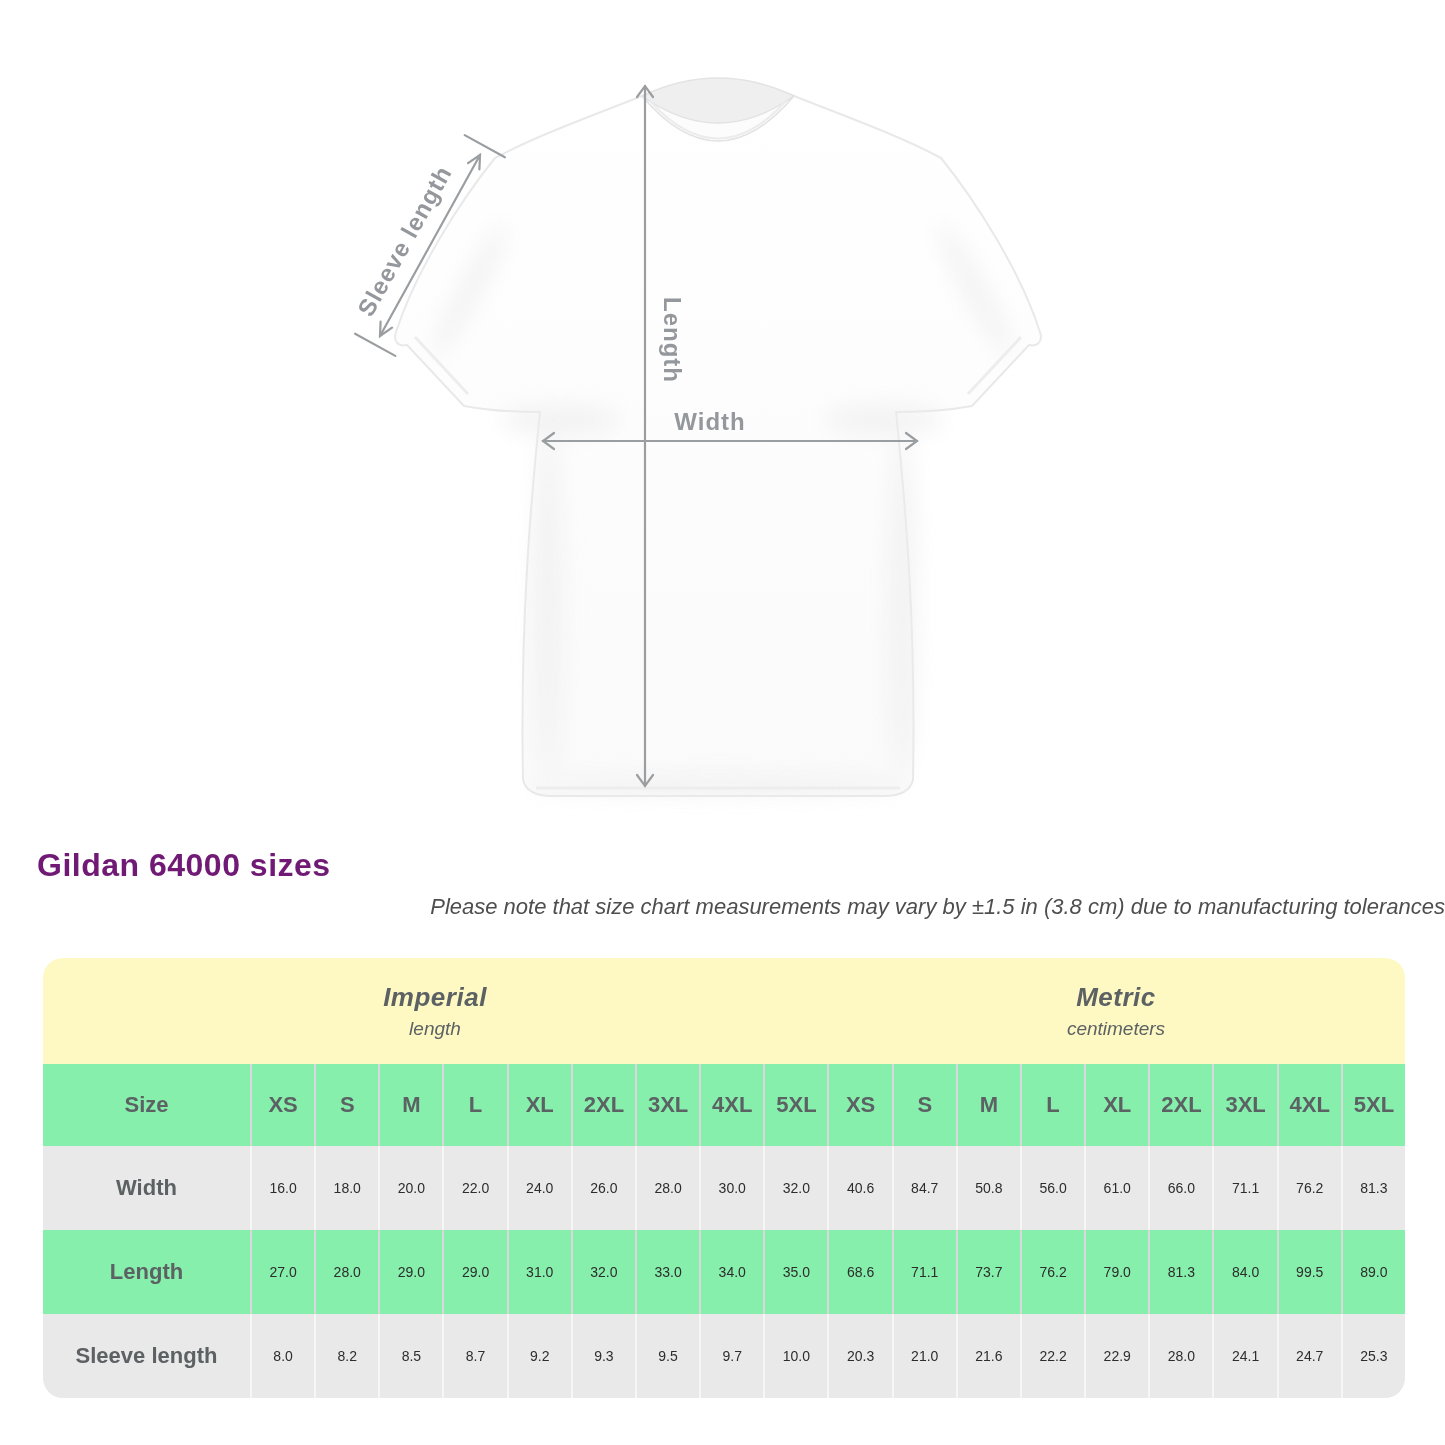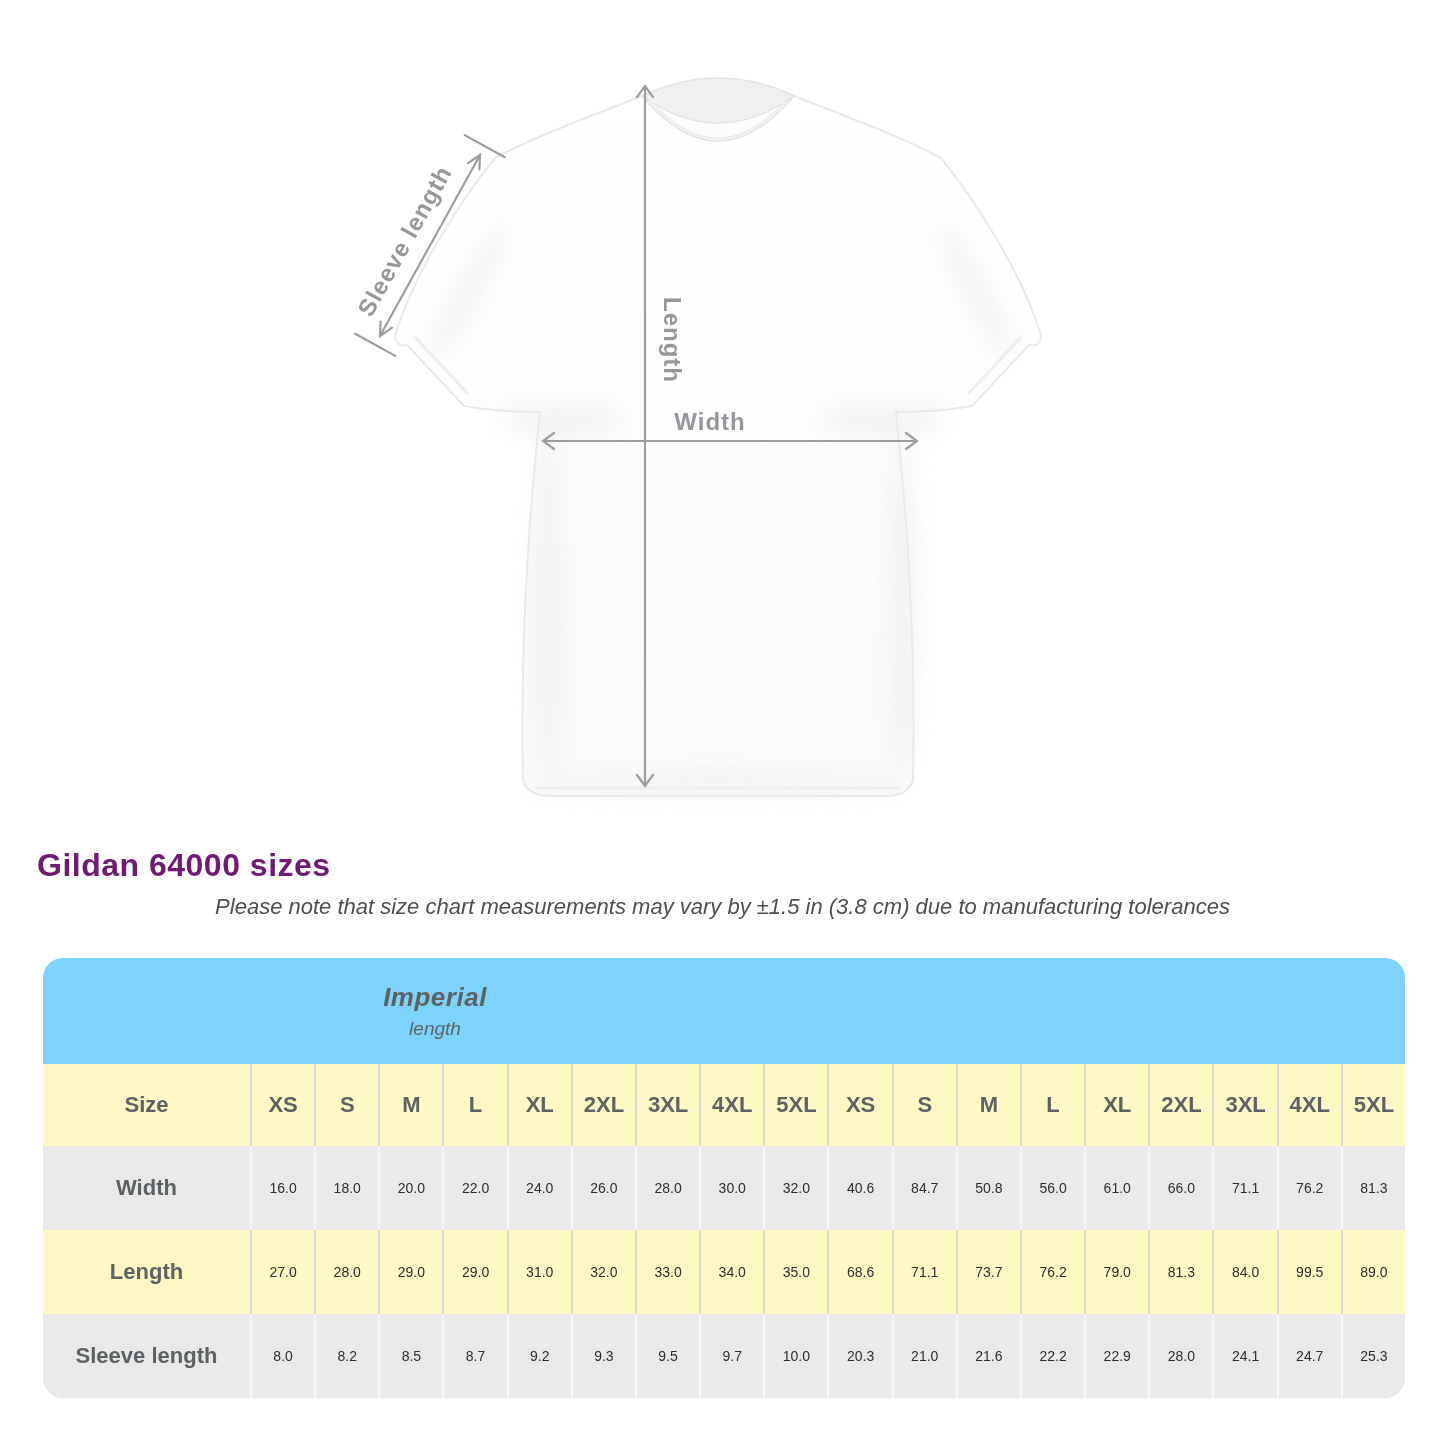--- a/index.html
+++ b/index.html
@@ -15,33 +15,33 @@
   }
   .lbl-width{left:580px;top:408px;width:260px;text-align:center;}
   .lbl-length{left:672px;top:340px;transform:translate(-50%,-50%) rotate(90deg);}
   .lbl-sleeve{left:405px;top:241px;transform:translate(-50%,-50%) rotate(-61deg);}
   
   .title{
     position:absolute;top:847px;left:0;width:100%;
     font-size:32px;font-weight:bold;color:#701a75;letter-spacing:.5px;padding-left:37px;
   }
   .subtitle{
-    position:absolute;top:894px;left:0;width:100%;text-align:center;
+    position:absolute;top:894px;left:0;width:100%;text-align:right;
     font-size:22px;font-style:italic;color:#4e4e4e;
   }
   
   .sizetable{
     position:absolute;left:43px;top:958px;width:1362px;
     border-radius:20px;overflow:hidden;
   }
-  .group-row{display:grid;grid-template-columns:784px 1fr;background:#7dd3fc;height:106px;}
+  .group-row{display:grid;grid-template-columns:784px 1fr;background:#fef9c3;height:106px;}
   .group-cell{display:flex;flex-direction:column;align-items:center;justify-content:center;gap:5px;}
   .group-name{font-size:26px;font-weight:bold;font-style:italic;color:#5c6164;letter-spacing:.5px;}
   .group-units{font-size:19px;font-style:italic;color:#5c6164;}
-  .trow{display:grid;grid-template-columns:207px repeat(18,1fr);background:#fef9c3;height:84px;}
+  .trow{display:grid;grid-template-columns:207px repeat(18,1fr);background:#86efac;height:84px;}
   .trow.head{height:82px;}
   .trow.gray{background:#e9e9e9;}
   .trow > div{display:flex;align-items:center;justify-content:center;text-align:center;}
   .col-line{border-left:2px solid #d9d9d9;}
   .gray .col-line{border-left-color:#f6f6f6;}
   .rlabel{font-size:22px;font-weight:bold;color:#5c6164;}
   .th-cell{font-size:22px;font-weight:bold;color:#5c6164;}
   .val{font-size:14px;color:#2d2d2d;}
 </style>
 </head>
@@ -130,20 +130,24 @@
 
   <div class="title">Gildan 64000 sizes</div>
   <div class="subtitle">Please note that size chart measurements may vary by ±1.5 in (3.8 cm) due to manufacturing tolerances</div>
 
   <div class="sizetable">
 
     <div class="group-row">
       <div class="group-cell">
         <div class="group-name">Imperial</div>
         <div class="group-units">length</div>
+      </div>
+      <div class="group-cell">
+        <div class="group-name">Metric</div>
+        <div class="group-units">centimeters</div>
       </div>
     </div>
 
     <div class="trow head">
       <div class="th-cell">Size</div>
 
     <div class="th-cell col-line">XS</div>
         <div class="th-cell col-line">S</div>
         <div class="th-cell col-line">M</div>
         <div class="th-cell col-line">L</div>

